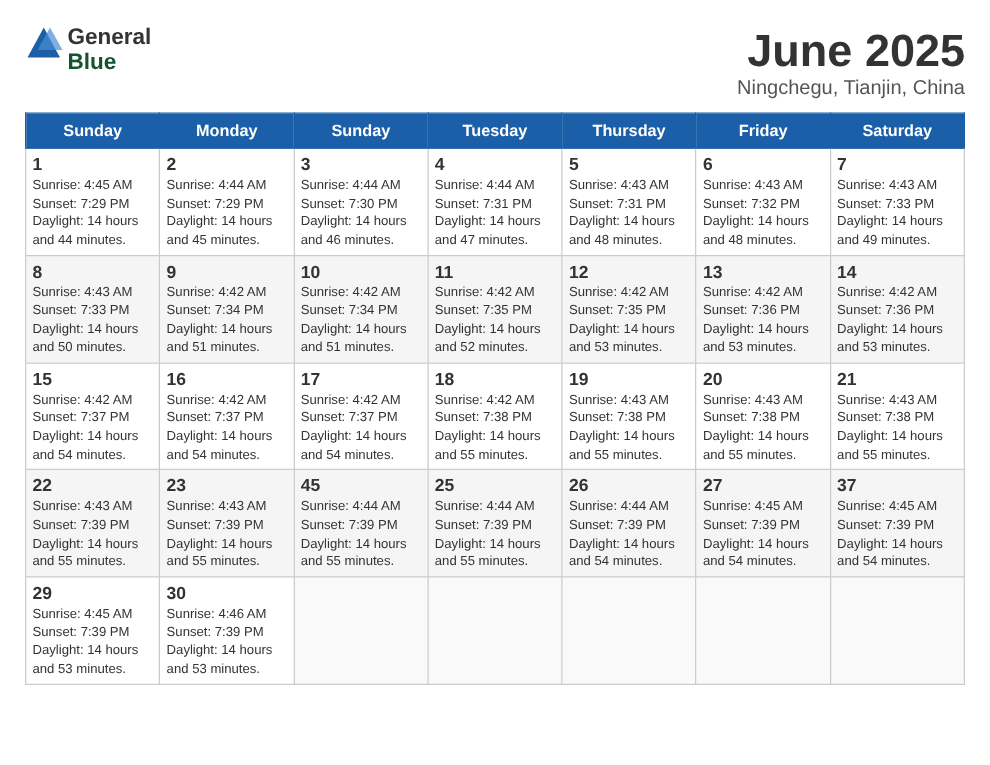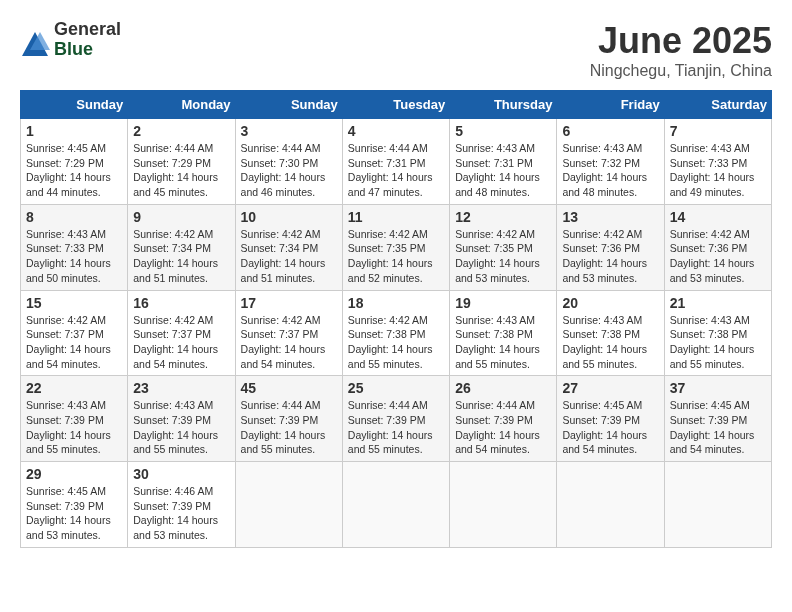--- a/index.html
+++ b/index.html
@@ -11,21 +11,21 @@
       padding: 20px;
     }
     .header-area {
       display: flex;
       justify-content: space-between;
       align-items: flex-start;
       margin-bottom: 10px;
     }
     .logo {
       display: flex;
-      align-items: flex-end;
+      align-items: flex-start;
     }
     .logo-text {
       display: flex;
       flex-direction: column;
       line-height: 1.1;
     }
     .logo-general {
       font-size: 18px;
       font-weight: bold;
       color: #333;
@@ -54,21 +54,21 @@
     }
     .calendar {
       width: 100%;
       border-collapse: collapse;
       font-size: 11px;
     }
     .calendar thead tr th {
       background-color: #1a5fa8;
       color: #fff;
       padding: 6px 4px;
-      text-align: right;
+      text-align: center;
       font-size: 13px;
       font-weight: bold;
       border: 1px solid #1a5fa8;
     }
     .calendar tbody tr td {
       vertical-align: top;
       padding: 4px 5px;
       border: 1px solid #ccc;
       width: calc(100% / 7);
       height: 85px;

